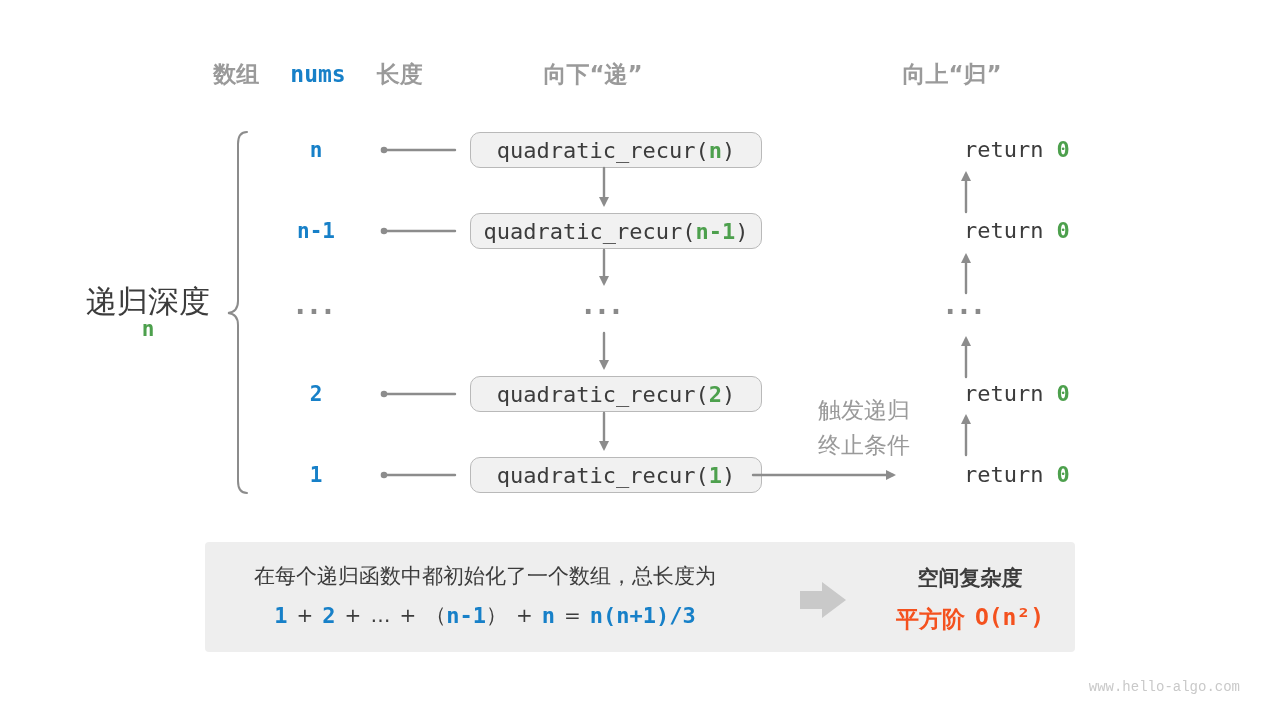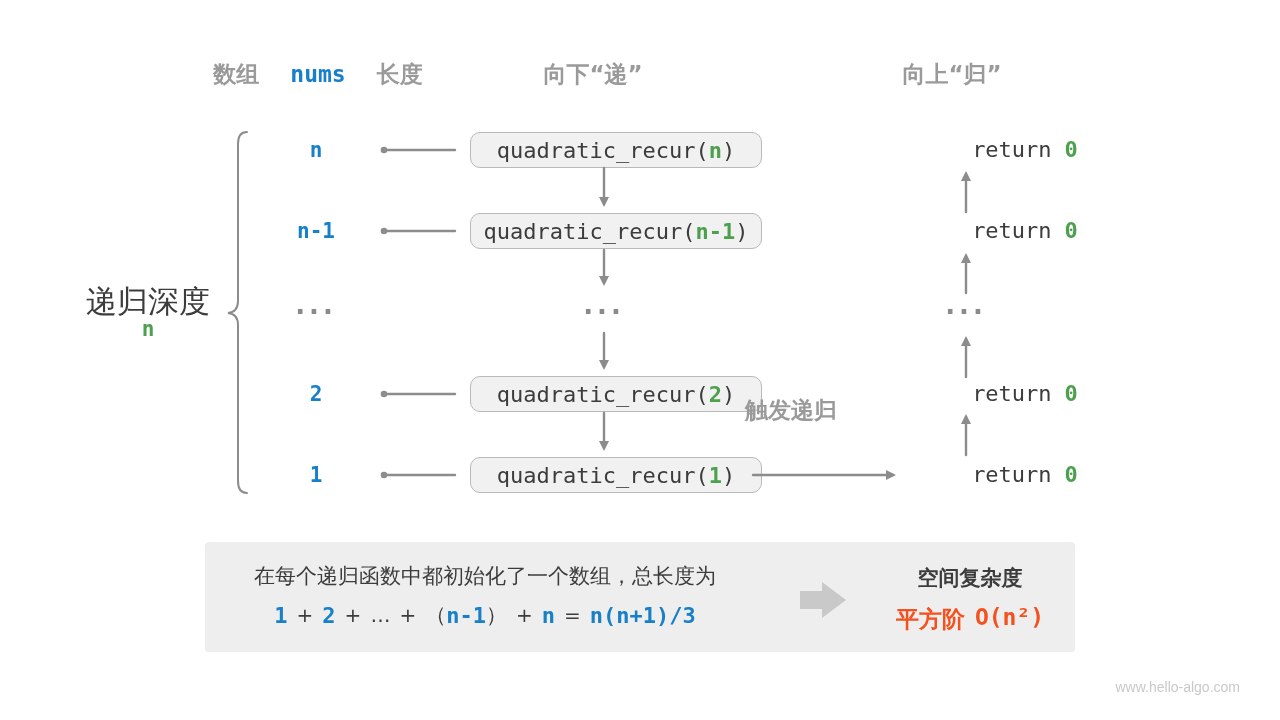--- a/index.html
+++ b/index.html
@@ -15,53 +15,53 @@
   .hdr{position:absolute;top:59px;height:30px;display:flex;align-items:center;justify-content:center;
        gap:10px;font-size:23px;font-weight:bold;color:var(--gray-text,#9A9A9A);z-index:2;}
   .hdr .code{font-size:23px;}
 
   .depth-label{position:absolute;left:266px;width:100px;text-align:center;
        font-size:21px;font-weight:bold;z-index:2;height:28px;line-height:28px;}
   .call-box{position:absolute;left:458px;width:292px;height:36px;z-index:2;
        background:var(--box-fill,#F1F1F1);border:1.5px solid var(--box-border,#B9B9B9);
        border-radius:10px;box-sizing:border-box;display:flex;align-items:center;justify-content:center;
        font-size:22px;margin-left:12px;}
-  .ret{position:absolute;left:940px;width:170px;height:28px;line-height:28px;font-size:22px;z-index:2;text-align:center;}
+  .ret{position:absolute;left:964px;width:170px;height:28px;line-height:28px;font-size:22px;z-index:2;}
   .ret .val{margin-left:13px;}
   .dots{position:absolute;height:30px;font-size:26px;font-weight:bold;letter-spacing:4px;
        color:#8a8a8a;text-align:center;z-index:2;}
 
   .brace-label{position:absolute;left:78px;width:140px;top:281px;text-align:center;
        font-size:31px;color:var(--dark-text,#3C3C3C);z-index:2;}
   .brace-n{position:absolute;left:78px;width:140px;top:317px;text-align:center;
        font-size:21px;z-index:2;}
 
-  .term-note{position:absolute;left:745px;top:393px;width:165px;text-align:left;z-index:2;
-       font-size:23px;font-weight:bold;color:var(--gray-text,#9A9A9A);line-height:35px;}
+  .term-note{position:absolute;left:745px;top:393px;width:165px;text-align:right;z-index:2;
+       font-size:23px;font-weight:normal;color:var(--gray-text,#9A9A9A);line-height:35px;}
 
   .panel{position:absolute;left:205px;top:542px;width:870px;height:110px;
        background:var(--panel-fill,#EEEEEE);border-radius:4px;z-index:1;}
   .panel-desc{position:absolute;left:5px;top:20px;width:550px;text-align:center;
        font-size:21px;color:var(--dark-text,#3C3C3C);}
   .formula{position:absolute;left:5px;top:59px;width:550px;display:flex;align-items:center;
        justify-content:center;gap:9px;}
   .f-num{font-size:22px;font-weight:bold;font-family:"DejaVu Sans Mono","Liberation Mono",monospace;
        color:var(--blue,#1780C8);}
   .f-op{font-size:20px;color:var(--dark-text,#3C3C3C);}
   .f-group{display:flex;align-items:center;gap:0;}
   .f-paren{font-size:21px;color:var(--dark-text,#3C3C3C);}
   .cx-title{position:absolute;left:645px;top:22px;width:240px;text-align:center;
        font-size:21px;font-weight:bold;color:var(--dark-text,#3C3C3C);}
   .cx-value{position:absolute;left:645px;top:62px;width:240px;text-align:right;
        font-size:23px;font-weight:bold;color:var(--orange,#F4511E);display:flex;
        justify-content:center;gap:10px;}
   .cx-value .code{font-size:23px;}
 
   .watermark{position:absolute;right:40px;top:679px;font-size:14px;z-index:2;
-       font-family:Liberation Sans, sans-serif;color:var(--watermark,#C9C9C9);}
+       font-family:Liberation Mono, monospace;color:var(--watermark,#C9C9C9);}
 </style>
 </head>
 <body>
 
 <div class="canvas">
 
   <div class="hdr" style="left:198px;width:240px;gap:31px;">
     <span>数组</span>
     <span class="code bold blue">nums</span>
     <span>长度</span>
@@ -109,20 +109,21 @@
   <div class="dots" style="left:916px;top:290px;width:100px;">...</div>
   <div class="ret code" style="top:380px;">
     <span class="dark">return</span><span class="val bold green">0</span>
   </div>
   <div class="ret code" style="top:461px;">
     <span class="dark">return</span><span class="val bold green">0</span>
   </div>
 
   <div class="term-note">
     <div>触发递归</div>
+    <div>终止条件</div>
   </div>
 
   <div class="panel">
     <div class="panel-desc">在每个递归函数中都初始化了一个数组，总长度为</div>
     <div class="formula">
       <span class="f-num">1</span>
       <span class="f-op">+</span>
       <span class="f-num">2</span>
       <span class="f-op">+</span>
       <span class="f-op">…</span>

